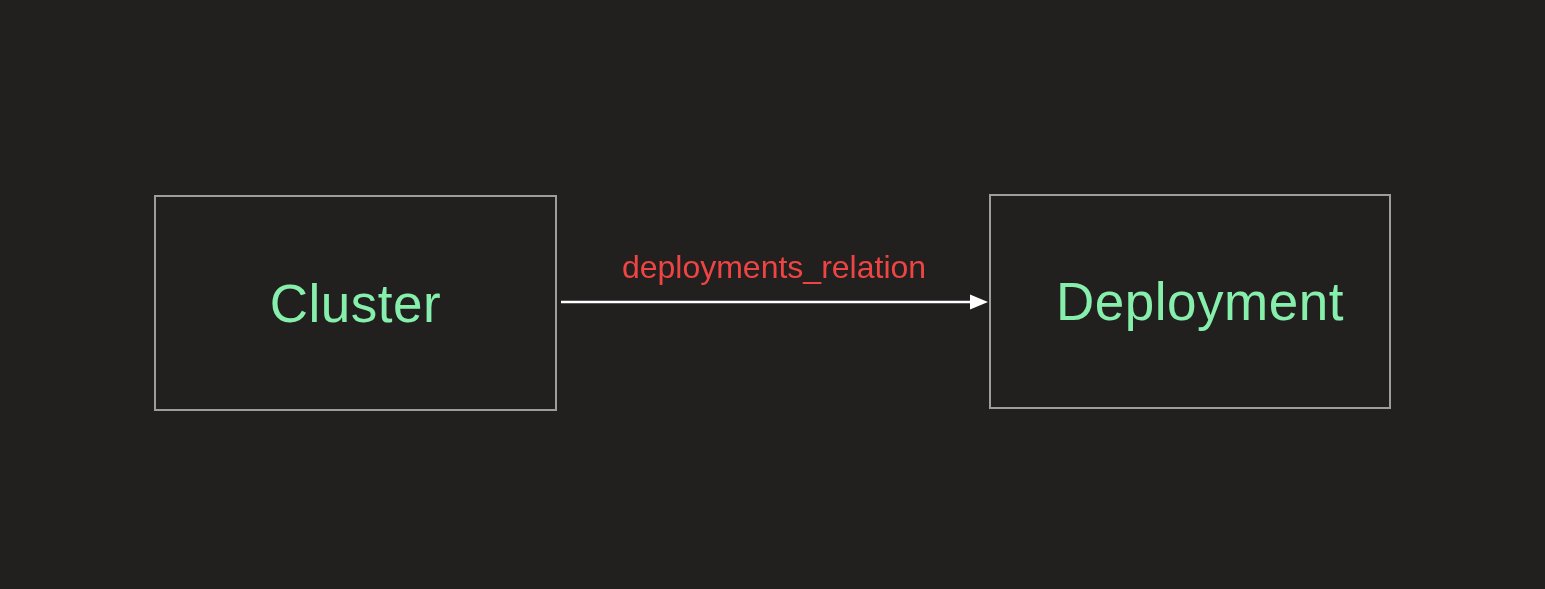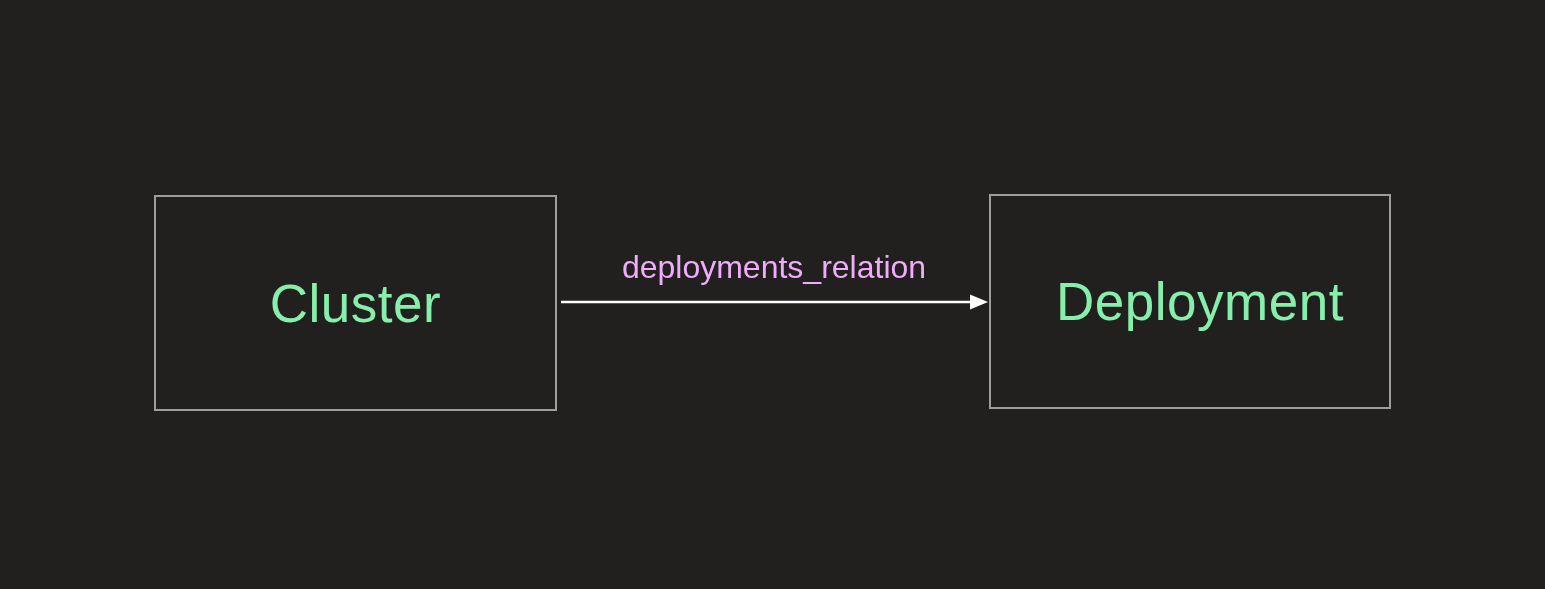--- a/index.html
+++ b/index.html
@@ -46,21 +46,21 @@
     width: 402px;
     height: 215px;
     padding-left: 20px;
   }
   .edge-label {
     position: absolute;
     left: 558px;
     width: 432px;
     top: 249px;
     text-align: center;
-    color: #f0abfc;
+    color: #ef4444;
     font-size: 32px;
     line-height: 36px;
     white-space: nowrap;
   }
   svg.edge-arrow-svg {
     position: absolute;
     left: 0;
     top: 0;
     width: 1545px;
     height: 589px;

